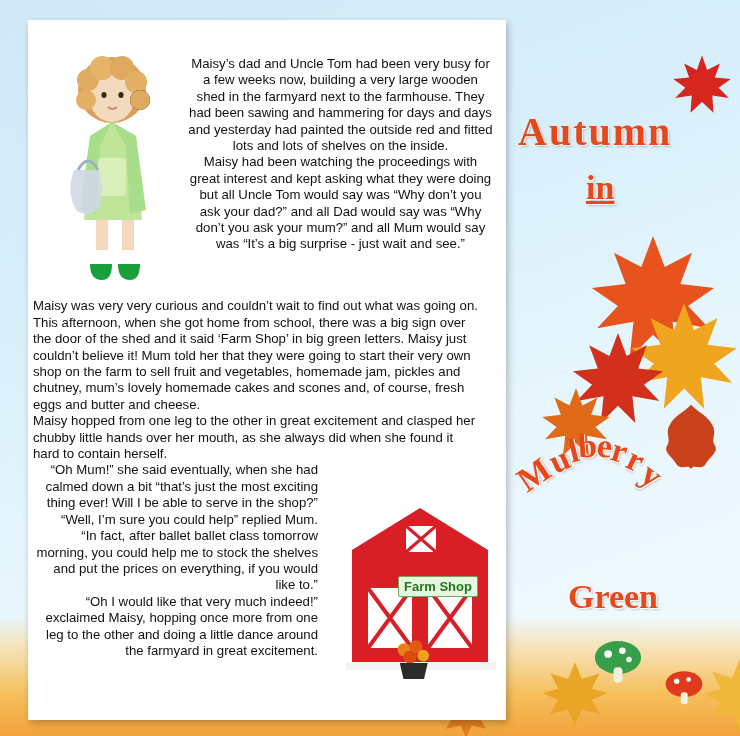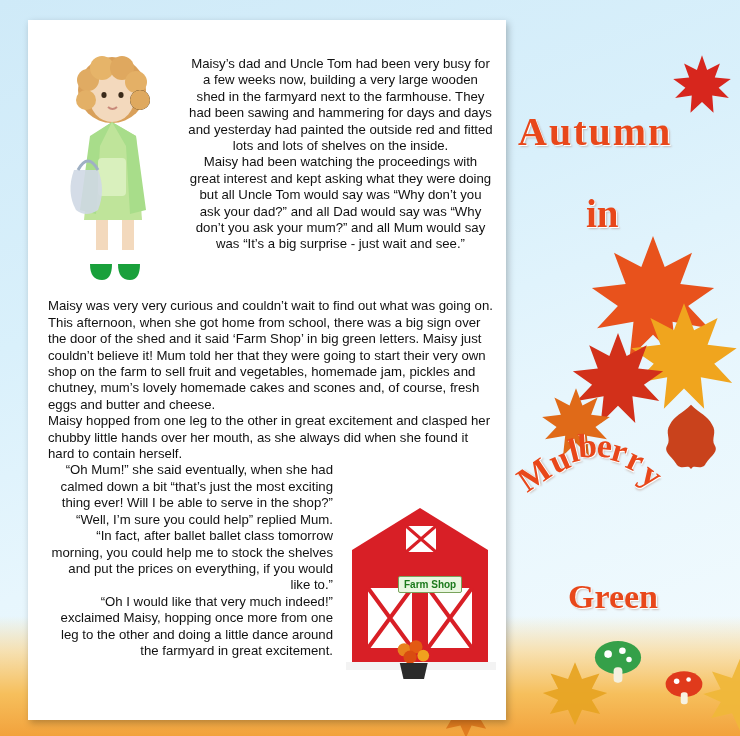--- a/index.html
+++ b/index.html
@@ -42,21 +42,21 @@
   }
   .t-word {
     position: absolute;
     color: #e8471a;
     font-weight: bold;
     text-shadow: 1px 1px 0 #ffffff, 2px 2px 2px rgba(120,40,0,.25);
     white-space: nowrap;
     font-family: "Liberation Serif", serif;
   }
   #t-autumn { top: 108px; left: 8px; font-size: 40px; letter-spacing: 2px; }
-  #t-in     { top: 191px; left: 76px; font-size: 39px; }
+  #t-in     { top: 169px; left: 76px; font-size: 34px; text-decoration: underline; }
   #t-mulberry{
     top: 440px; left: 8px; font-size: 34px;
   }
   #t-mulberry span {
     display: inline-block;
   }
   #t-green  { top: 578px; left: 58px; font-size: 34px; text-align: center; }
 
   .leaf {
     position: absolute;
@@ -85,21 +85,21 @@
     line-height: 16.4px;
     font-family: "Liberation Sans", sans-serif;
     white-space: pre-line;
   }
   #para-top {
     left: 160px; top: 36px;
     width: 305px;
     text-align: center;
   }
   #para-rest {
-    left: 20px; top: 262px;
+    left: 5px; top: 262px;
     width: 450px;
   }
   #para-rest .narrow {
     display: block;
     width: 285px;
     text-align: right;
   }
 
   .barn {
     position: absolute;
@@ -107,21 +107,21 @@
     width: 165px; height: 190px;
   }
 
   
   .shop-sign {
     position: absolute;
     left: 60px; top: 86px;
     background: #e9f7e0;
     border: 1px solid #79a35c;
     color: #1c7a1c;
-    font-size: 10px;
+    font-size: 13px;
     font-weight: bold;
     padding: 2px 5px;
     border-radius: 2px;
     font-family: "Liberation Sans", sans-serif;
   }
 </style>
 </head>
 <body>
 
 <div id="page">

